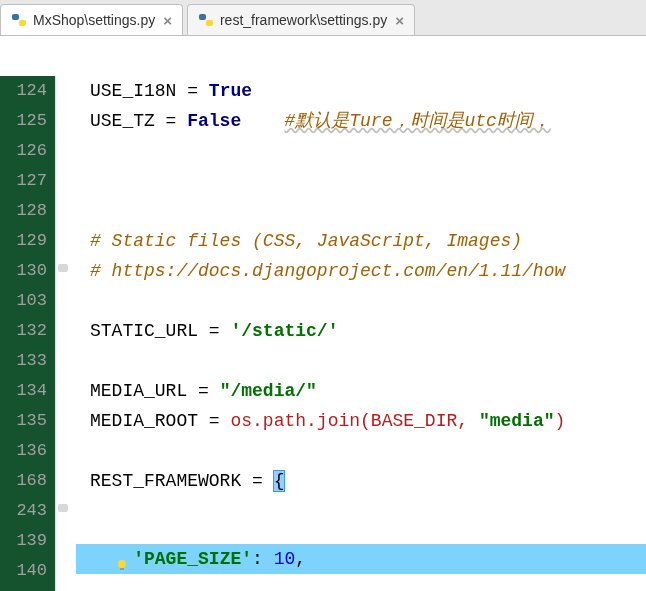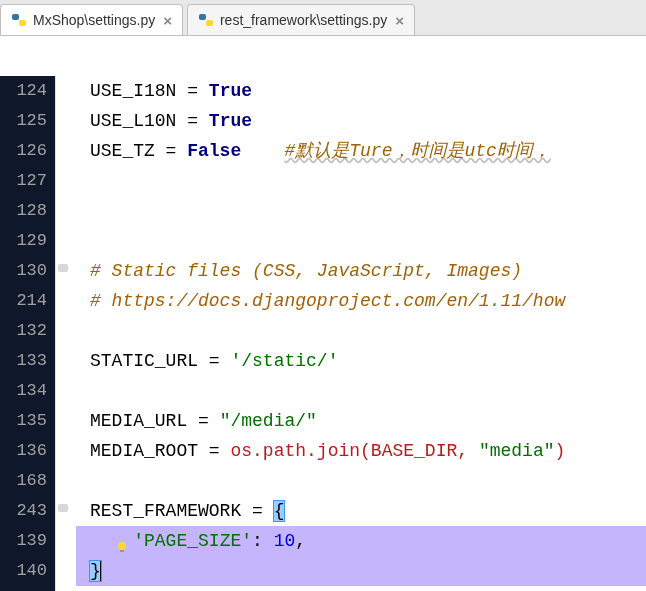--- a/index.html
+++ b/index.html
@@ -47,21 +47,21 @@
   font-weight: bold;
 }
 .editor-wrap {
   display: flex;
   background: #ffffff;
   height: calc(591px - 36px);
   padding-top: 40px;
 }
 .gutter {
   width: 56px;
-  background: #0f172a;
+  background: #14532d;
   border-right: 1px solid #e0e0e0;
   color: #a0a0a0;
   font-size: 17px;
   text-align: right;
   padding-right: 8px;
 }
 .gutter .ln {
   height: 30px;
   line-height: 30px;
 }
@@ -84,27 +84,28 @@
   line-height: 30px;
   white-space: nowrap;
   overflow: hidden;
   position: relative;
 }
 .code-line {
   height: 30px;
   padding-left: 14px;
 }
 .code-line.hl {
-  background: #c4b5fd;
+  background: #7dd3fc;
   position: relative;
+  margin-top: 48px;
 }
 .kw { color: #000080; font-weight: bold; }
 .cm { color: #a16207; font-style: italic; }
 .cm.wavy { text-decoration: underline wavy #c0c0c0; }
-.str { color: #007000; font-weight: normal; text-align: center; }
+.str { color: #007000; font-weight: bold; text-align: center; }
 .num { color: #0000d0; }
 .func { color: #b91c1c; }
 .selbrace {
   background: #99ccff;
   outline: 1px solid #3399ff;
 }
 .cursor-mark {
   display: inline-block;
   width: 1px;
   height: 22px;
@@ -155,40 +156,39 @@
 
 <div class="editor-wrap">
   <div class="gutter">
     <div class="ln">124</div>
     <div class="ln">125</div>
     <div class="ln">126</div>
     <div class="ln">127</div>
     <div class="ln">128</div>
     <div class="ln">129</div>
     <div class="ln">130</div>
-    <div class="ln">214</div>
+    <div class="ln">103</div>
     <div class="ln">132</div>
     <div class="ln">133</div>
     <div class="ln">134</div>
     <div class="ln">135</div>
     <div class="ln">136</div>
     <div class="ln">168</div>
     <div class="ln">243</div>
     <div class="ln">139</div>
     <div class="ln">140</div>
   </div>
 
   <div class="region-marker">
     <div class="mark" style="top:188px"></div>
     <div class="mark" style="top:428px"></div>
   </div>
 
   <div class="code-area">
     <div class="code-line"><span>USE_I18N</span><span> = </span><span class="kw">True</span></div>
-    <div class="code-line"><span>USE_L10N</span><span> = </span><span class="kw">True</span></div>
     <div class="code-line"><span>USE_TZ</span><span> = </span><span class="kw">False</span>&nbsp;&nbsp;&nbsp;&nbsp;<span class="cm wavy">#默认是Ture，时间是utc时间，</span></div>
     <div class="code-line"></div>
     <div class="code-line"></div>
     <div class="code-line"></div>
     <div class="code-line"><span class="cm"># Static files (CSS, JavaScript, Images)</span></div>
     <div class="code-line"><span class="cm"># https://docs.djangoproject.com/en/1.11/how</span></div>
     <div class="code-line"></div>
     <div class="code-line"><span>STATIC_URL</span><span> = </span><span class="str">'/static/'</span></div>
     <div class="code-line"></div>
     <div class="code-line"><span>MEDIA_URL</span><span> = </span><span class="str">"/media/"</span></div>

